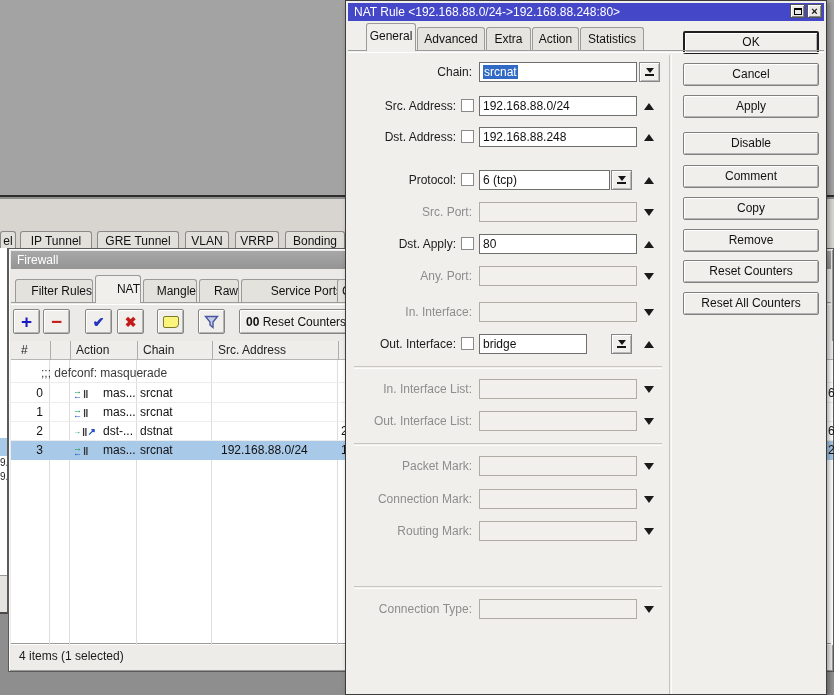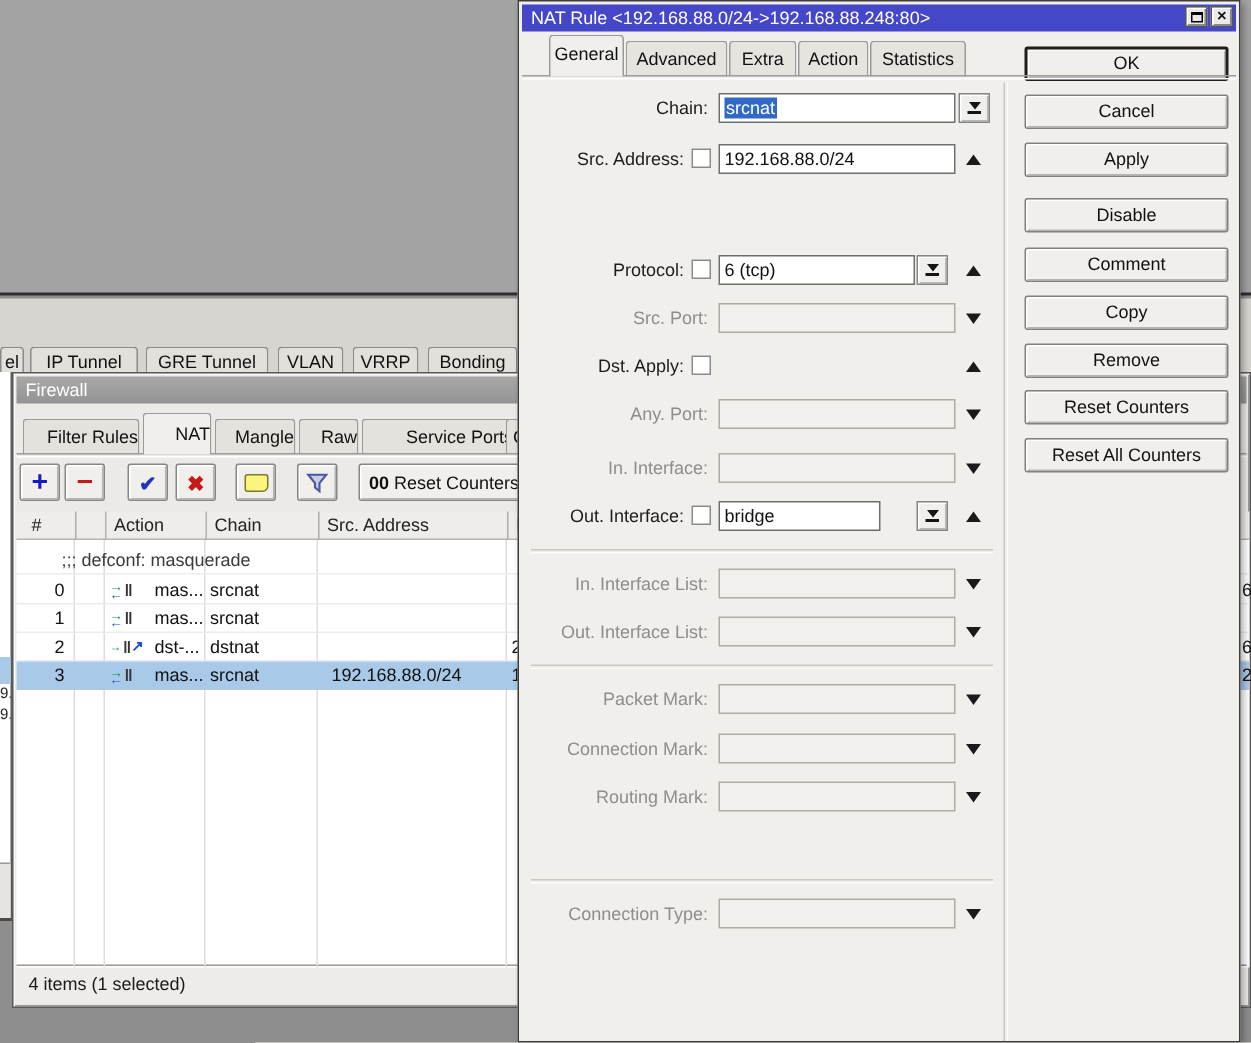--- a/index.html
+++ b/index.html
@@ -251,20 +251,28 @@
 
     <div class="frow hascb" style="top:95px">
       <span class="flabel">Src. Address:</span>
       <span class="cb"></span>
       <span class="tb" style="left:133px;width:158px"><span>192.168.88.0/24</span></span>
       <span class="arr" style="left:296px">
           <span class="tri-up"></span>
         </span>
     </div>
 
+    <div class="frow hascb" style="top:126px">
+      <span class="flabel">Dst. Address:</span>
+      <span class="cb"></span>
+      <span class="tb" style="left:133px;width:158px"><span>192.168.88.248</span></span>
+      <span class="arr" style="left:296px">
+          <span class="tri-up"></span>
+        </span>
+    </div>
 
     <div class="frow hascb" style="top:169px">
       <span class="flabel">Protocol:</span>
       <span class="cb"></span>
       <span class="tb" style="left:133px;width:131px"><span>6 (tcp)</span></span>
       <span class="combo" style="left:265px">
           <span class="t"></span>
           <span class="b"></span>
         </span>
       <span class="arr" style="left:296px">
@@ -276,20 +284,21 @@
       <span class="flabel">Src. Port:</span>
       <span class="tb dis" style="left:133px;width:158px"></span>
       <span class="arr" style="left:296px">
           <span class="tri-down"></span>
         </span>
     </div>
 
     <div class="frow hascb" style="top:233px">
       <span class="flabel">Dst. Apply:</span>
       <span class="cb"></span>
+      <span class="tb" style="left:133px;width:158px"><span>80</span></span>
       <span class="arr" style="left:296px">
           <span class="tri-up"></span>
         </span>
     </div>
 
     <div class="frow dis" style="top:265px">
       <span class="flabel">Any. Port:</span>
       <span class="tb dis" style="left:133px;width:158px"></span>
       <span class="arr" style="left:296px">
           <span class="tri-down"></span>

